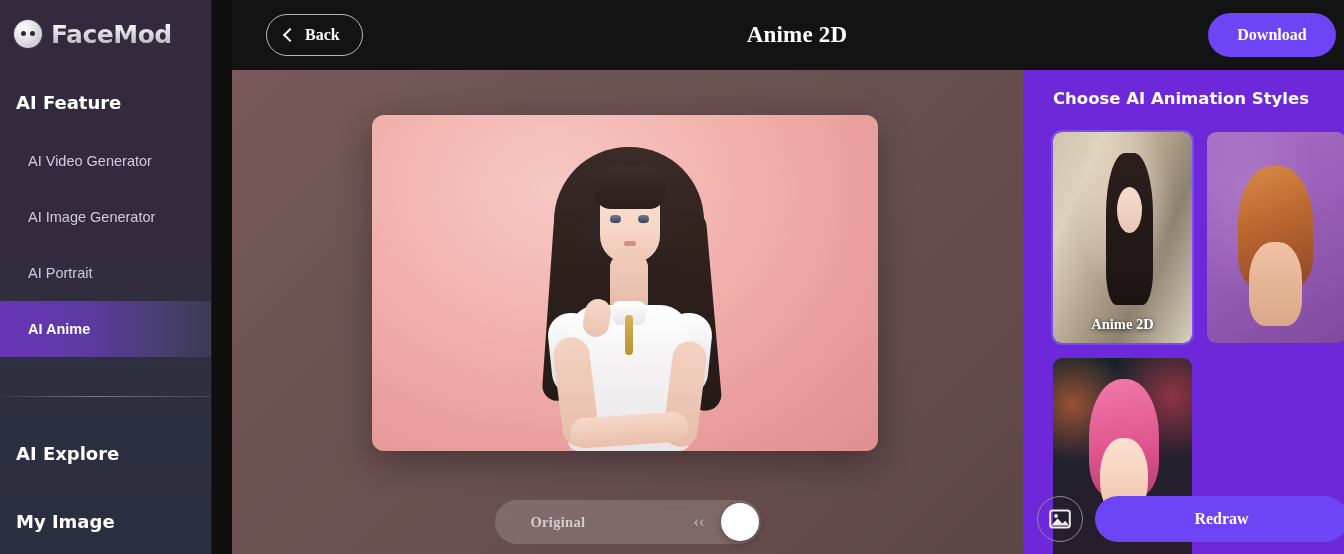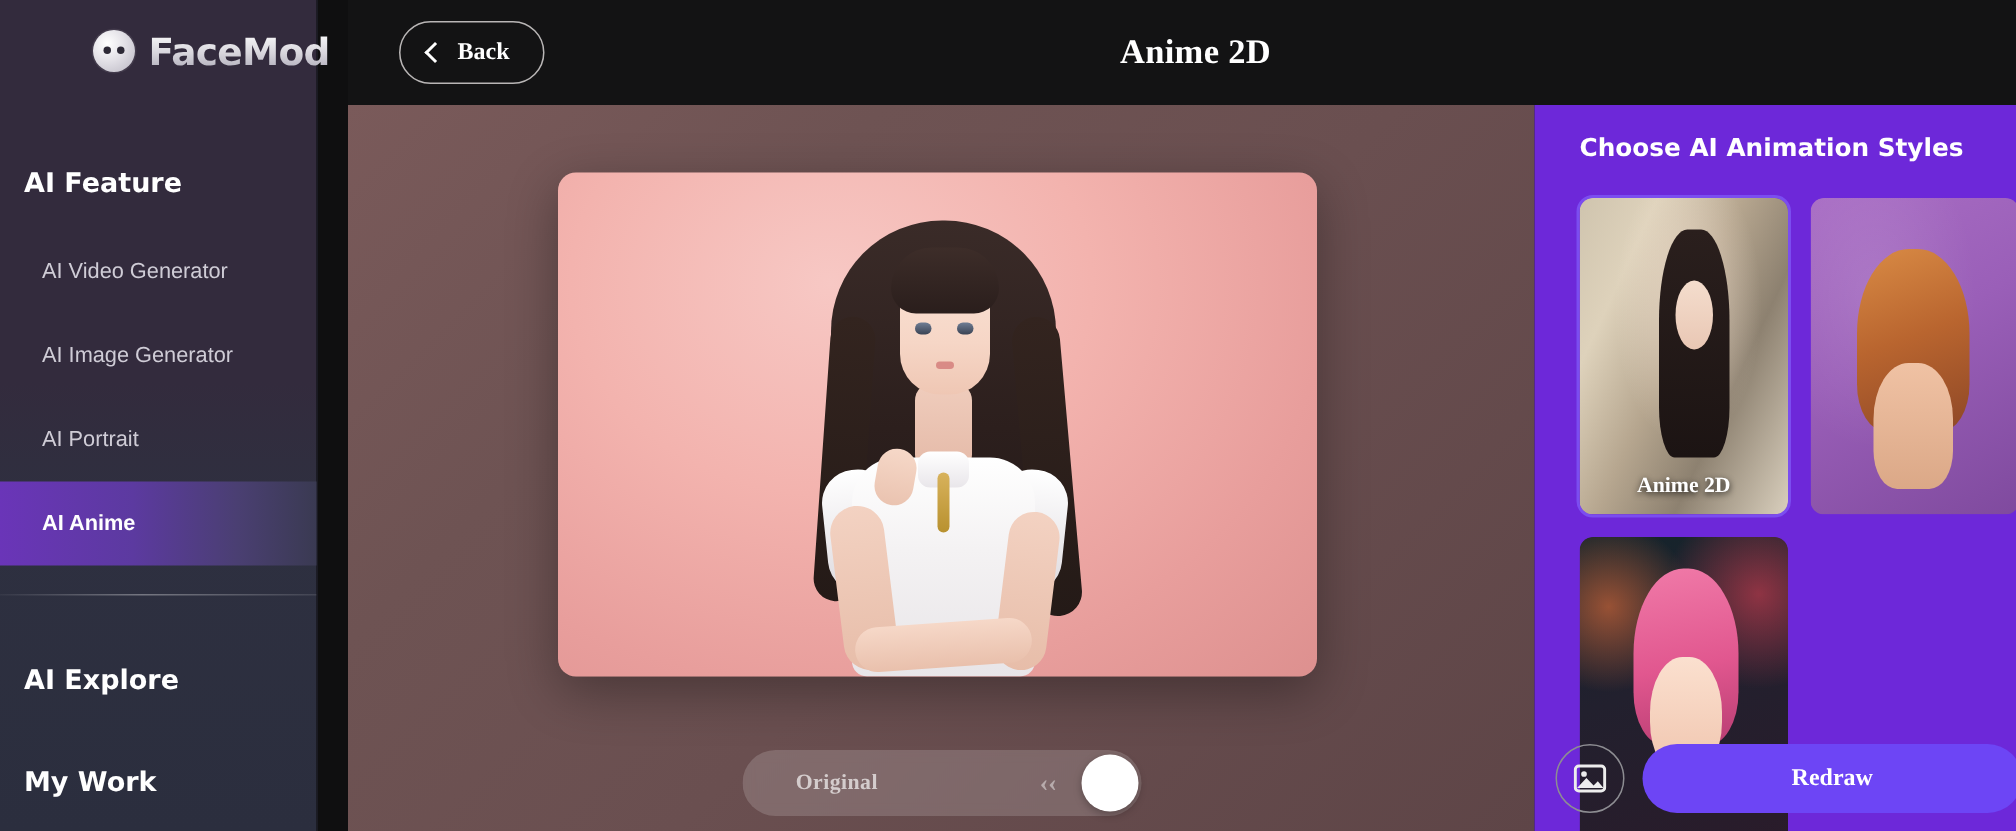--- a/index.html
+++ b/index.html
@@ -13,21 +13,21 @@
 
   
   .sidebar {
     width: 212px; height: 554px; flex: 0 0 212px;
     position: relative;
     background: linear-gradient(180deg,#332b3d 0%, #332b3d 46%, #2e3040 62%, #2b2e3e 100%);
     border-right: 1px solid #1a1a22;
   }
   .logo-row {
     display: flex; align-items: center; gap: 9px;
-    padding: 16px 0 0 14px; height: 52px; margin-left: 48px;
+    padding: 16px 0 0 14px; height: 52px;
   }
   .logo-mark {
     width: 28px; height: 28px; border-radius: 50%;
     background: radial-gradient(circle at 34% 32%, #ffffff 0%, #e2e0e6 45%, #b9b6c2 100%);
     position: relative; flex: 0 0 28px;
     box-shadow: 0 0 0 1px rgba(255,255,255,0.08);
   }
   .logo-mark::before, .logo-mark::after {
     content: ""; position: absolute; top: 11px;
     width: 5px; height: 5px; border-radius: 50%; background: #2d2936;
@@ -39,21 +39,21 @@
     font-weight: 700; font-size: 25px; letter-spacing: -0.5px;
     background: linear-gradient(180deg,#ffffff 0%,#d6d4db 55%,#a9a6b4 100%);
     -webkit-background-clip: text; background-clip: text; color: transparent;
   }
 
   .sec-title {
     font-family: "DejaVu Sans", sans-serif;
     font-weight: 700; font-size: 18px; color: #ffffff;
     padding-left: 16px;
   }
-  .sec-feature { margin-top: 60px; }
+  .sec-feature { margin-top: 40px; }
 
   .nav-list { margin-top: 20px; }
   .nav-item {
     height: 56px; display: flex; align-items: center;
     padding-left: 28px;
     font-family: Liberation Sans, sans-serif;
     font-size: 14.5px; color: #cfccd6;
     cursor: pointer; position: relative;
   }
   .nav-item.active {
@@ -369,31 +369,32 @@
     <nav class="nav-list">
       <div class="nav-item">AI Video Generator</div>
       <div class="nav-item">AI Image Generator</div>
       <div class="nav-item">AI Portrait</div>
       <div class="nav-item active">AI Anime</div>
     </nav>
 
     <div class="divider"></div>
 
     <div class="sec-title sec-explore">AI Explore</div>
-    <div class="sec-title sec-mywork">My Work</div>
+    <div class="sec-title sec-mywork">My Image</div>
   </aside>
 
   <div class="main-col">
 
     <div class="header">
       <div class="back-btn">
         <span class="chev-left"></span>
         <span>Back</span>
       </div>
       <div class="header-title">Anime 2D</div>
+      <div class="download-btn">Download</div>
     </div>
 
     <div class="body-row">
 
       <section class="stage">
         <div class="photo-card">
           <div class="pf hair-back"></div>
           <div class="pf hair-strand-l"></div>
           <div class="pf hair-strand-r"></div>
           <div class="pf neck"></div>

